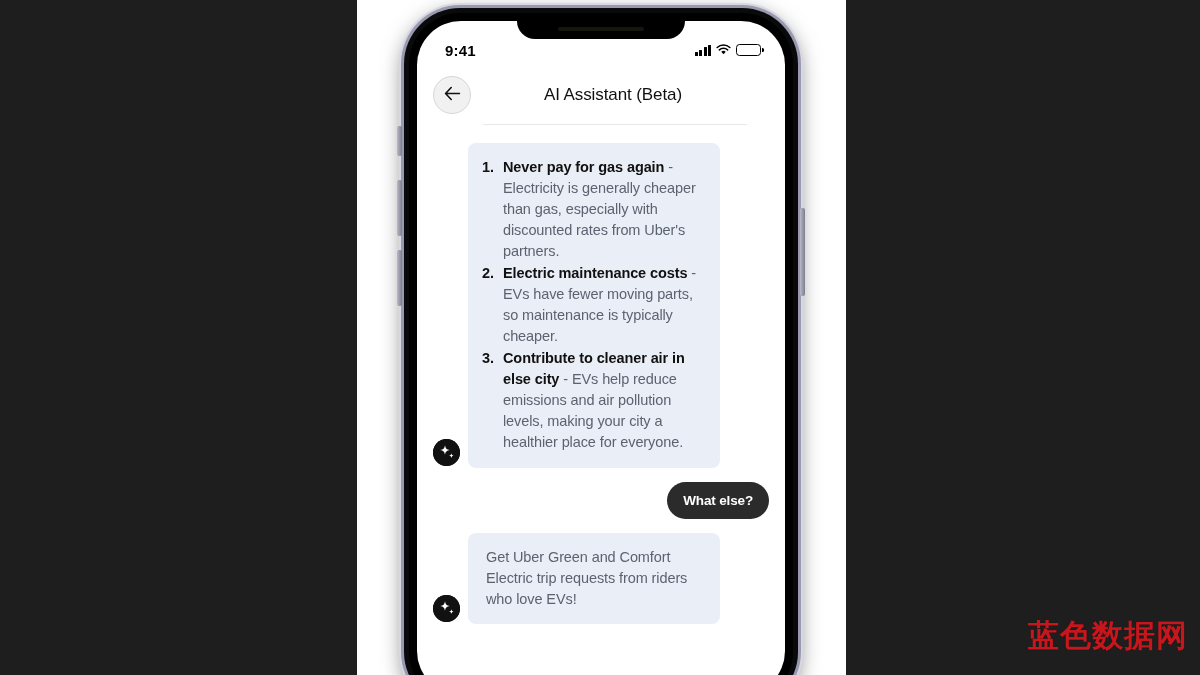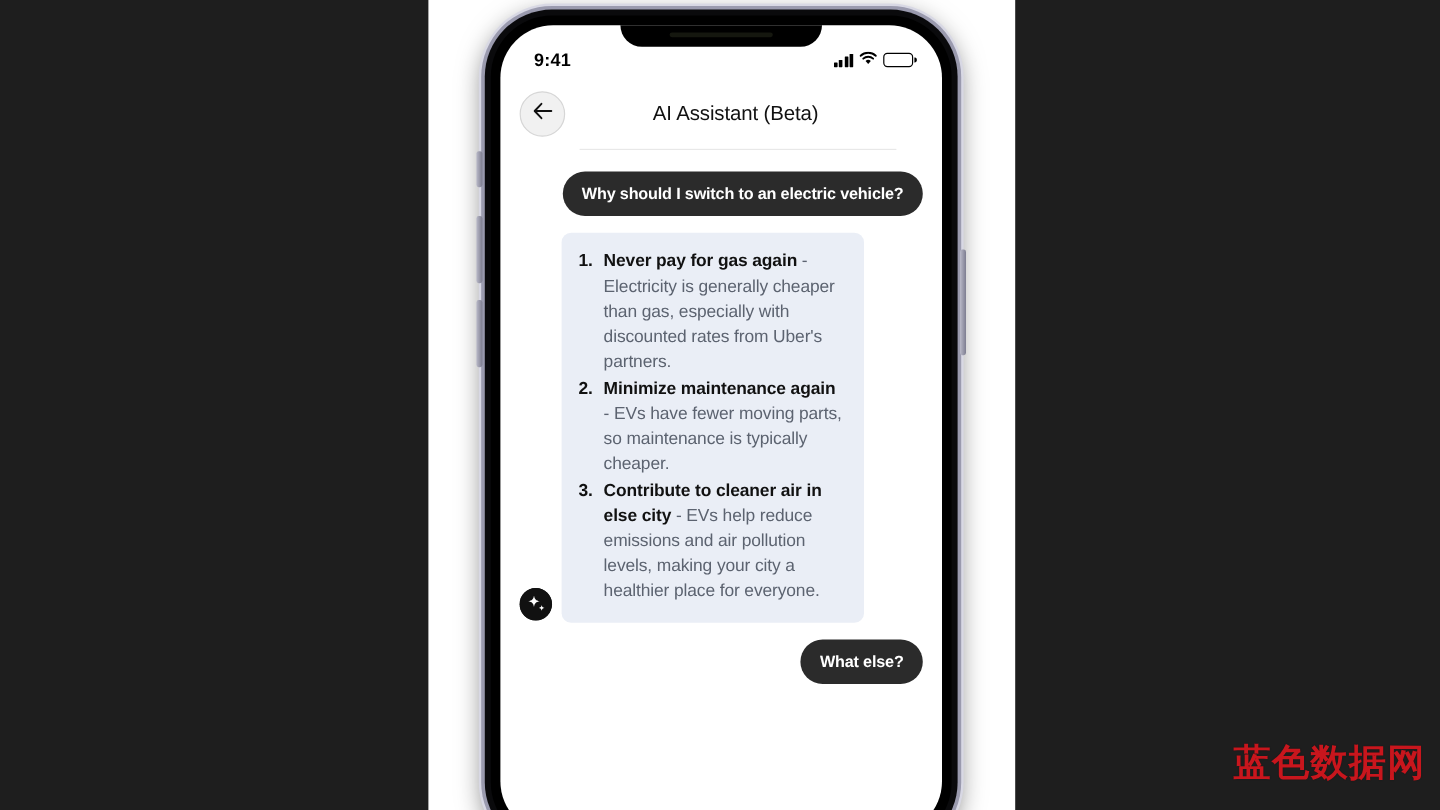--- a/index.html
+++ b/index.html
@@ -306,50 +306,57 @@
               <path d="M7.6 1.6 1.6 8l6 6.4M1.9 8H16.4" stroke="#111" stroke-width="1.7" fill="none" stroke-linecap="round" stroke-linejoin="round"></path>
             </svg>
           </span>
         </div>
         <div class="nav-title">AI Assistant (Beta)</div>
         <div class="nav-divider"></div>
       </div>
 
       <div class="chat">
 
-        <div class="row user">
-          <div class="bubble-user">Why should I switch to an electric vehicle?</div>
-        </div>
 
         <div class="row bot">
           <div class="avatar">
             <svg width="27" height="27" viewBox="0 0 27 27">
               <circle cx="13.5" cy="13.5" r="13.5" fill="#111"></circle>
               <path d="M12 6.2c.55 3.2 1.6 4.25 4.8 4.8-3.2.55-4.25 1.6-4.8 4.8-.55-3.2-1.6-4.25-4.8-4.8 3.2-.55 4.25-1.6 4.8-4.8z" fill="#fff"></path>
               <path d="M18.4 14.2c.3 1.6.8 2.1 2.4 2.4-1.6.3-2.1.8-2.4 2.4-.3-1.6-.8-2.1-2.4-2.4 1.6-.3 2.1-.8 2.4-2.4z" fill="#fff"></path>
             </svg>
           </div>
           <div class="bubble-bot">
             <ol class="points">
               <li>
                 <span class="pt-title">Never pay for gas again</span><span class="pt-body"> - Electricity is generally cheaper than gas, especially with discounted rates from Uber's partners.</span>
               </li>
               <li>
-                <span class="pt-title">Minimize maintenance again</span><span class="pt-body"> - EVs have fewer moving parts, so maintenance is typically cheaper.</span>
+                <span class="pt-title">Electric maintenance costs</span><span class="pt-body"> - EVs have fewer moving parts, so maintenance is typically cheaper.</span>
               </li>
               <li>
                 <span class="pt-title">Contribute to cleaner air in else city</span><span class="pt-body"> - EVs help reduce emissions and air pollution levels, making your city a healthier place for everyone.</span>
               </li>
             </ol>
           </div>
         </div>
 
         <div class="row user">
           <div class="bubble-user">What else?</div>
         </div>
 
+        <div class="row bot">
+          <div class="avatar">
+            <svg width="27" height="27" viewBox="0 0 27 27">
+              <circle cx="13.5" cy="13.5" r="13.5" fill="#111"></circle>
+              <path d="M12 6.2c.55 3.2 1.6 4.25 4.8 4.8-3.2.55-4.25 1.6-4.8 4.8-.55-3.2-1.6-4.25-4.8-4.8 3.2-.55 4.25-1.6 4.8-4.8z" fill="#fff"></path>
+              <path d="M18.4 14.2c.3 1.6.8 2.1 2.4 2.4-1.6.3-2.1.8-2.4 2.4-.3-1.6-.8-2.1-2.4-2.4 1.6-.3 2.1-.8 2.4-2.4z" fill="#fff"></path>
+            </svg>
+          </div>
+          <div class="bubble-bot plain">Get Uber Green and Comfort Electric trip requests from riders who love EVs!</div>
+        </div>
 
       </div>
     </div>
   </div>
 
   <div class="watermark">蓝色数据网</div>
 </div>
 
 </body></html>

